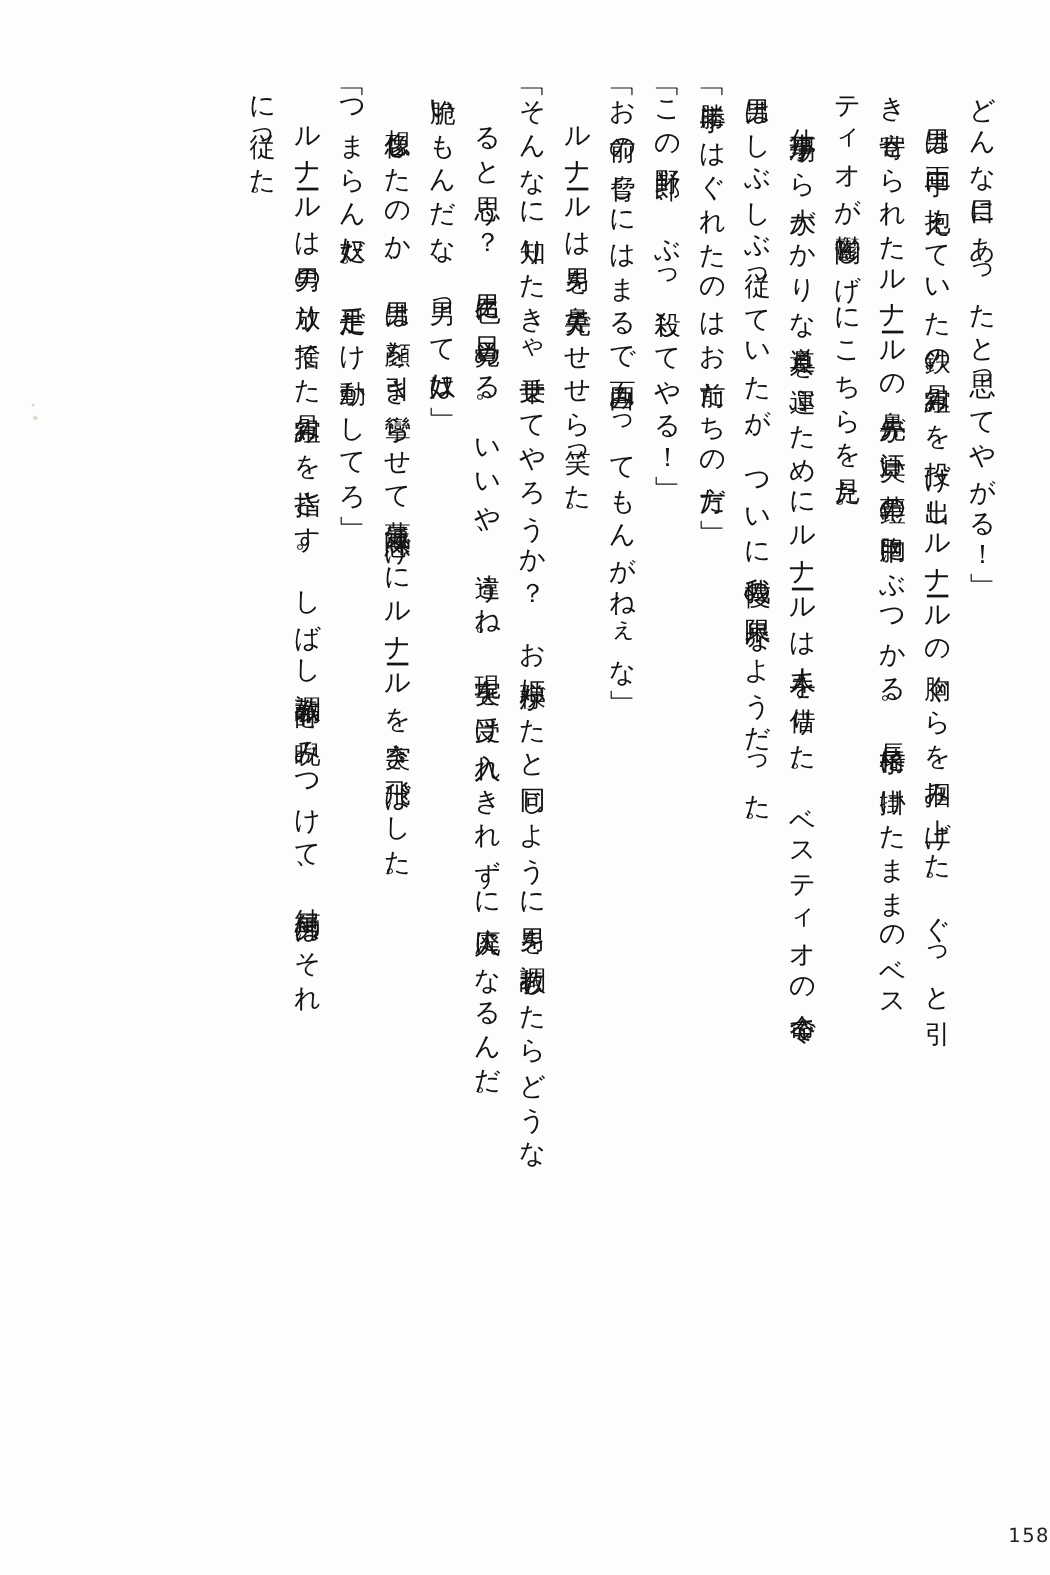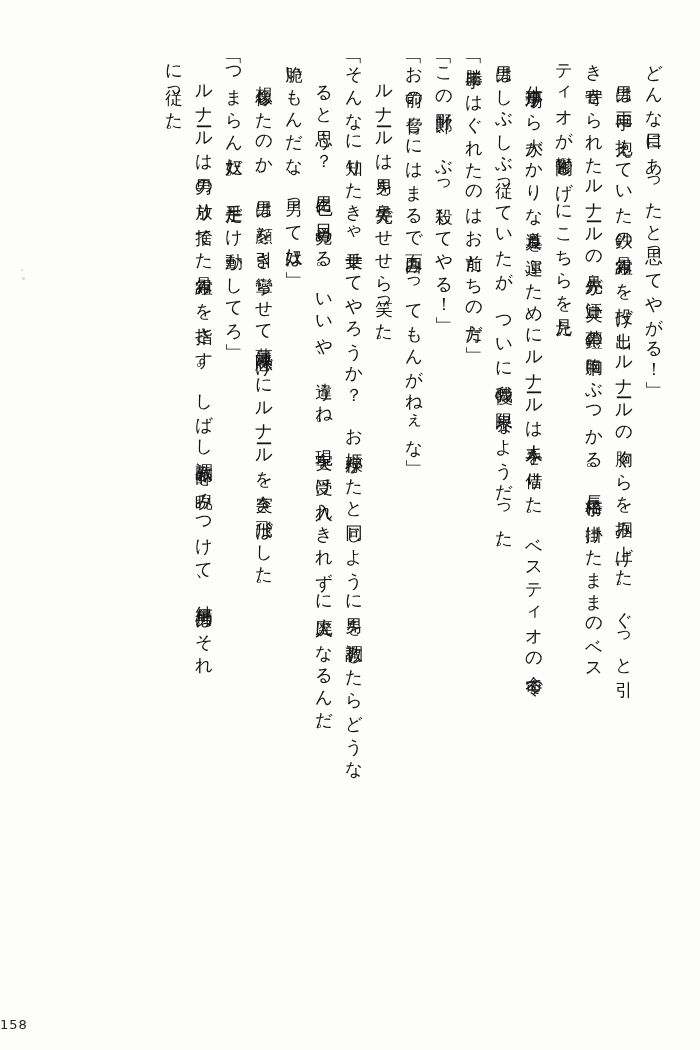--- a/index.html
+++ b/index.html
@@ -43,21 +43,21 @@
     color: #141414;
   }
   .vline.indent {
     padding-top: 20px;
   }
   #page-number {
     position: absolute;
     bottom: 18px;
     left: 0;
     width: 100%;
-    text-align: left;
+    text-align: right;
     font-size: 13px;
     font-family: "DejaVu Sans", "Liberation Sans", sans-serif;
     color: #222;
     letter-spacing: 1px;
   }
   .speck {
     position: absolute;
     width: 3px;
     height: 3px;
     background: #d8d8d4;

